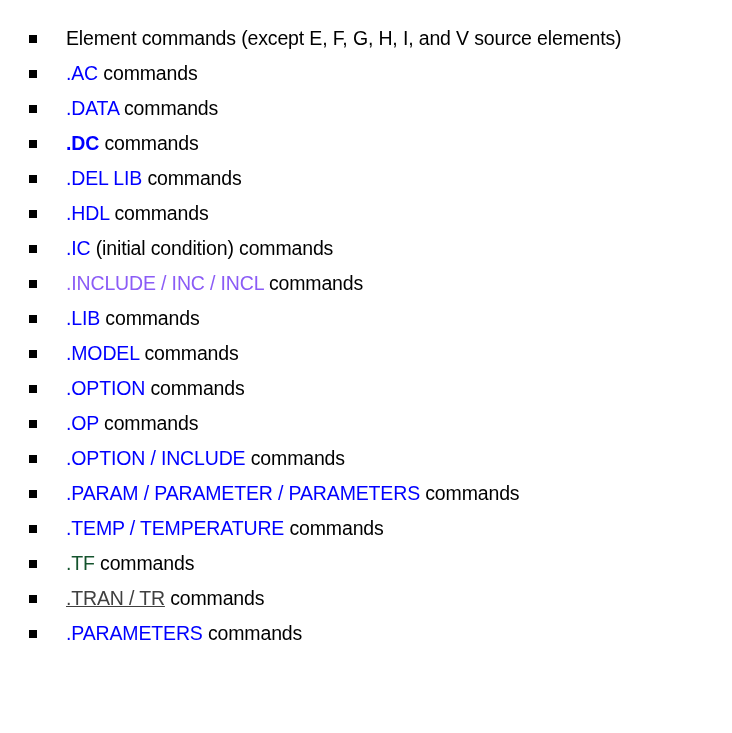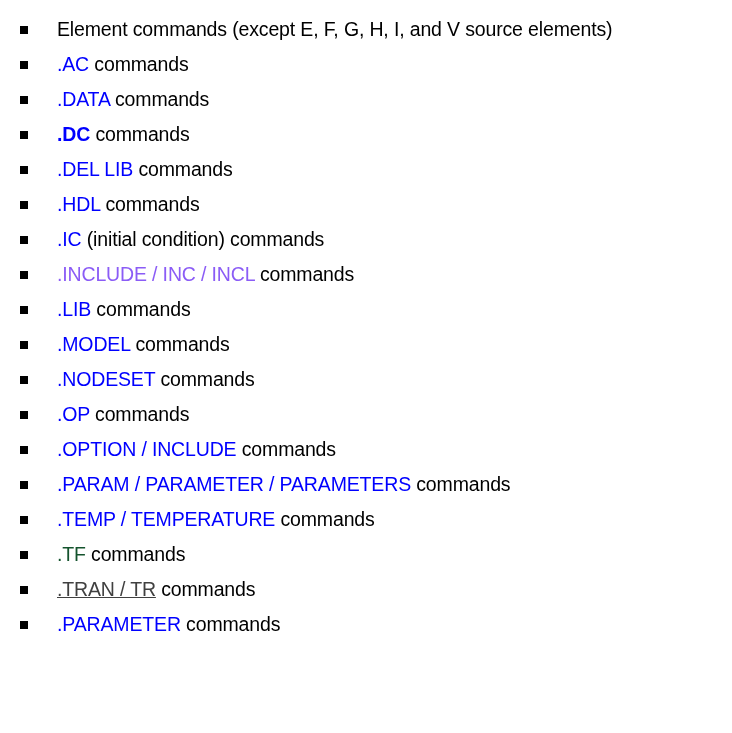--- a/index.html
+++ b/index.html
@@ -12,21 +12,21 @@
     width: 732px;
     height: 733px;
     overflow: hidden;
     font-family: "Liberation Sans", sans-serif;
     color: #000000;
     -webkit-font-smoothing: antialiased;
   }
 
   #command-list {
     list-style: none;
-    margin: 0;
+    margin: 9px;
     padding: 12px;
     position: relative;
   }
 
   .list-item {
     position: relative;
     height: 35px;
     line-height: 35px;
     padding-left: 45px;
     white-space: nowrap;
@@ -97,21 +97,21 @@
     <li class="list-item">
     <span class="bullet-icon" style="background: rgb(0, 0, 0);"></span>
     <span class="item-text"><span class="cmd" style="color: rgb(0, 0, 255);">.LIB</span><span class="rest" style="color: rgb(0, 0, 0);"> commands</span></span>
   </li>
     <li class="list-item">
     <span class="bullet-icon" style="background: rgb(0, 0, 0);"></span>
     <span class="item-text"><span class="cmd" style="color: rgb(0, 0, 255);">.MODEL</span><span class="rest" style="color: rgb(0, 0, 0);"> commands</span></span>
   </li>
     <li class="list-item">
     <span class="bullet-icon" style="background: rgb(0, 0, 0);"></span>
-    <span class="item-text"><span class="cmd" style="color: rgb(0, 0, 255);">.NODESET</span><span class="rest" style="color: rgb(0, 0, 0);"> commands</span></span>
+    <span class="item-text"><span class="cmd" style="color: rgb(0, 0, 255);">.OPTION</span><span class="rest" style="color: rgb(0, 0, 0);"> commands</span></span>
   </li>
     <li class="list-item">
     <span class="bullet-icon" style="background: rgb(0, 0, 0);"></span>
     <span class="item-text"><span class="cmd" style="color: rgb(0, 0, 255);">.OP</span><span class="rest" style="color: rgb(0, 0, 0);"> commands</span></span>
   </li>
     <li class="list-item">
     <span class="bullet-icon" style="background: rgb(0, 0, 0);"></span>
     <span class="item-text"><span class="cmd" style="color: rgb(0, 0, 255);">.OPTION / INCLUDE</span><span class="rest" style="color: rgb(0, 0, 0);"> commands</span></span>
   </li>
     <li class="list-item">
@@ -125,15 +125,15 @@
     <li class="list-item">
     <span class="bullet-icon" style="background: rgb(0, 0, 0);"></span>
     <span class="item-text"><span class="cmd" style="color: #14532d;">.TF</span><span class="rest" style="color: rgb(0, 0, 0);"> commands</span></span>
   </li>
     <li class="list-item">
     <span class="bullet-icon" style="background: rgb(0, 0, 0);"></span>
     <span class="item-text"><span class="cmd" style="color: #404040; text-decoration: underline;">.TRAN / TR</span><span class="rest" style="color: rgb(0, 0, 0);"> commands</span></span>
   </li>
     <li class="list-item">
     <span class="bullet-icon" style="background: rgb(0, 0, 0);"></span>
-    <span class="item-text"><span class="cmd" style="color: rgb(0, 0, 255);">.PARAMETER</span><span class="rest" style="color: rgb(0, 0, 0);"> commands</span></span>
+    <span class="item-text"><span class="cmd" style="color: rgb(0, 0, 255);">.PARAMETERS</span><span class="rest" style="color: rgb(0, 0, 0);"> commands</span></span>
   </li>
   </ul>
 
 </body></html>

